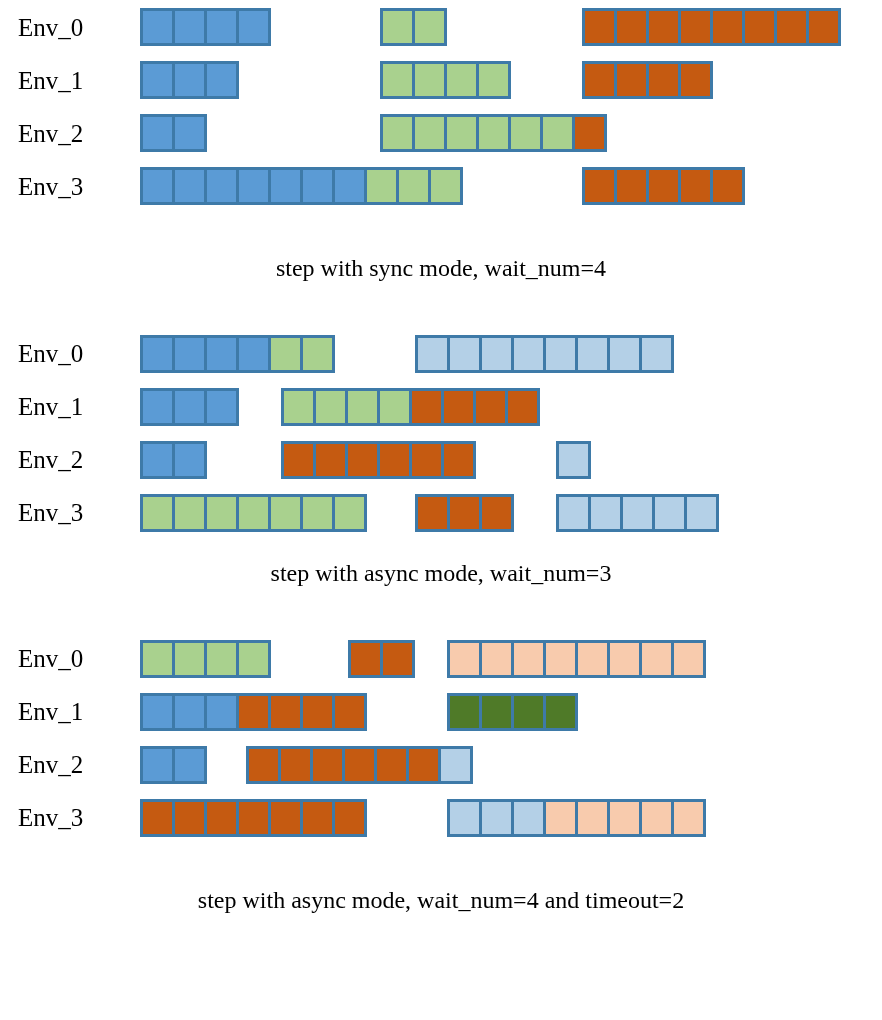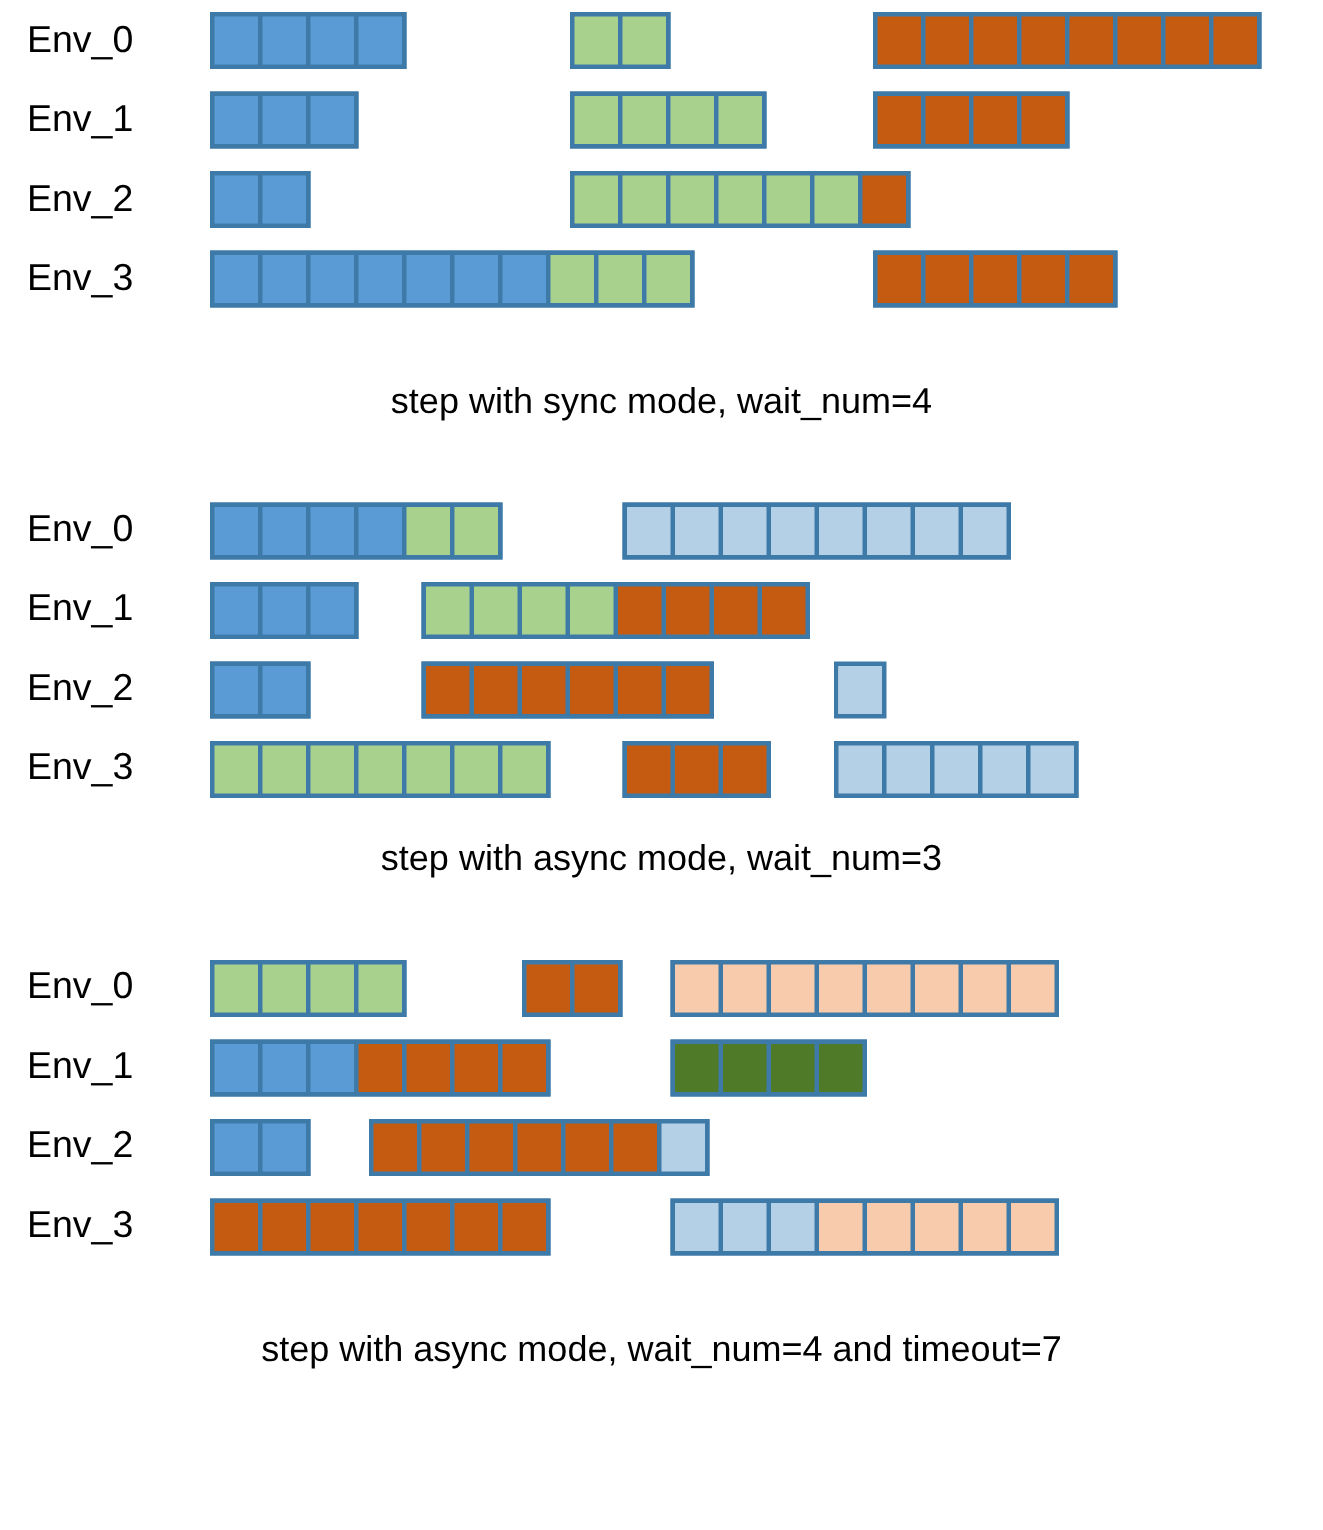--- a/index.html
+++ b/index.html
@@ -12,20 +12,21 @@
     height: 1020px;
     font-family: "Liberation Sans", sans-serif;
     color: #000000;
     position: relative;
     overflow: hidden;
   }
 
   .panel {
     position: relative;
     width: 704px;
+    font-family: Liberation Serif, serif;
   }
 
   .row {
     position: relative;
     height: 53px;
     width: 882px;
   }
 
   .row-label {
     position: absolute;
@@ -360,15 +361,15 @@
             <div class="cell c-lightblue"></div>
             <div class="cell c-lightblue"></div>
             <div class="cell c-peach"></div>
             <div class="cell c-peach"></div>
             <div class="cell c-peach"></div>
             <div class="cell c-peach"></div>
             <div class="cell c-peach"></div>
           </div>
         </div>
       </div>
-      <div class="caption cap-3">step with async mode, wait_num=4 and timeout=7</div>
+      <div class="caption cap-3">step with async mode, wait_num=4 and timeout=2</div>
     </div>
   </div>
 
 </body></html>

